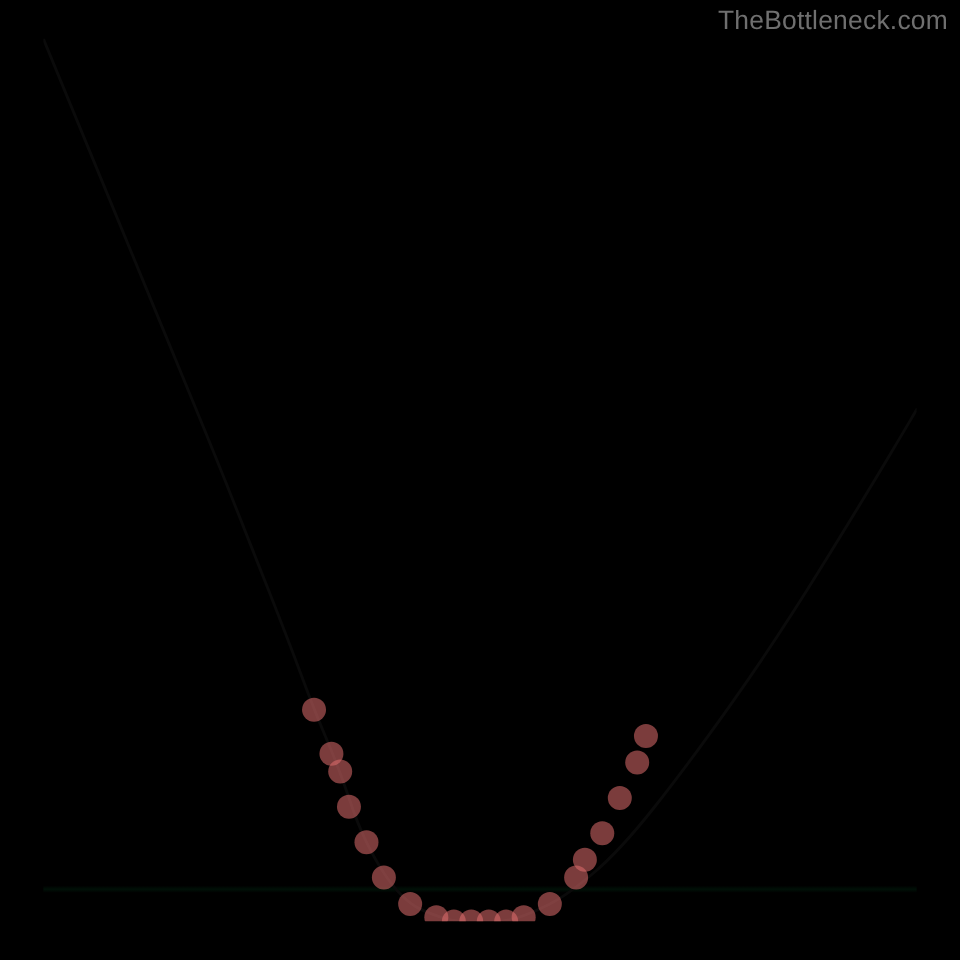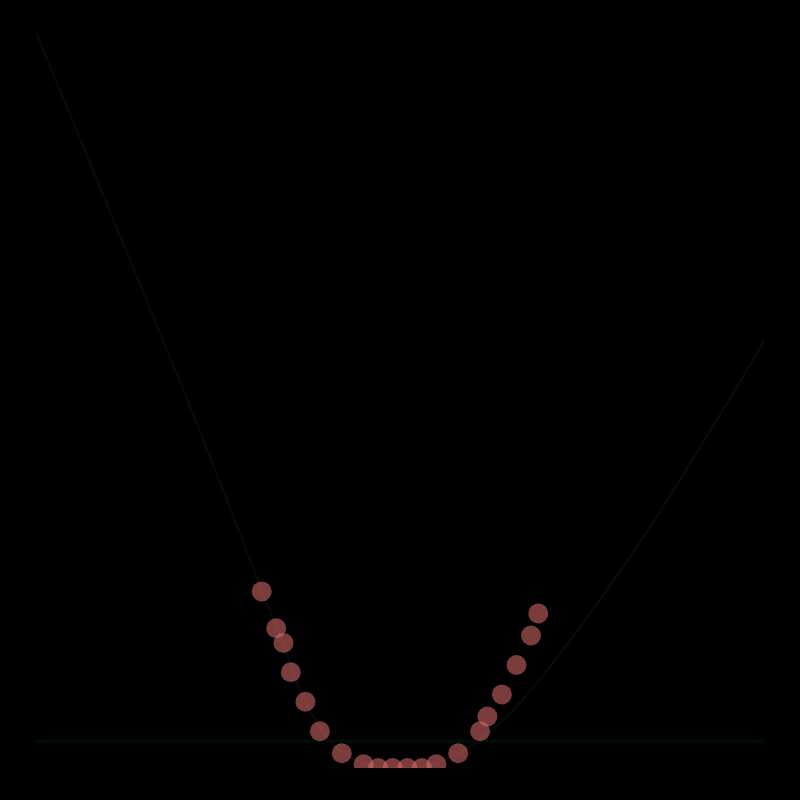--- a/index.html
+++ b/index.html
@@ -72,20 +72,21 @@
   .dot {
     fill: #e06d6d;
     fill-opacity: 0.55;
     stroke: none;
   }
 </style>
 </head>
 <body>
 
 <div class="stage">
+  <div class="attribution">TheBottleneck.com</div>
 
   <div class="plot-area">
     <div class="gradient"></div>
     <div class="green-seam"></div>
     <svg class="curve" viewBox="0 0 728 736" preserveAspectRatio="none">
       <path id="curve-path" fill="none" stroke="#0a0a0a" stroke-width="2.4" stroke-linejoin="round" stroke-linecap="round" d="M 0.0 0.0 Q 36.4 88.3 54.6 132.5 Q 72.8 176.6 91.0 220.8 Q 109.2 265.0 127.4 309.1 Q 145.6 353.3 160.2 390.1 Q 174.7 426.9 189.3 463.7 Q 203.8 500.5 214.8 529.9 Q 225.7 559.4 236.6 585.1 Q 247.5 610.9 254.8 633.0 Q 262.1 655.0 269.4 669.8 Q 276.6 684.5 283.9 695.5 Q 291.2 706.6 298.5 713.9 Q 305.8 721.3 313.0 725.0 Q 320.3 728.6 331.2 732.3 Q 342.2 736.0 353.1 736.0 Q 364.0 736.0 374.9 736.0 Q 385.8 736.0 396.8 732.3 Q 407.7 728.6 422.2 721.3 Q 436.8 713.9 458.6 695.5 Q 480.5 677.1 509.6 640.3 Q 538.7 603.5 575.1 552.0 Q 611.5 500.5 647.9 441.6 Q 684.3 382.7 706.2 345.9 T 728.0 309.1"></path>
       <g id="dots-layer">
           <circle cx="225.7" cy="559.4" r="10" class="dot"></circle>
           <circle cx="240.2" cy="596.2" r="10" class="dot"></circle>
           <circle cx="247.5" cy="610.9" r="10" class="dot"></circle>

